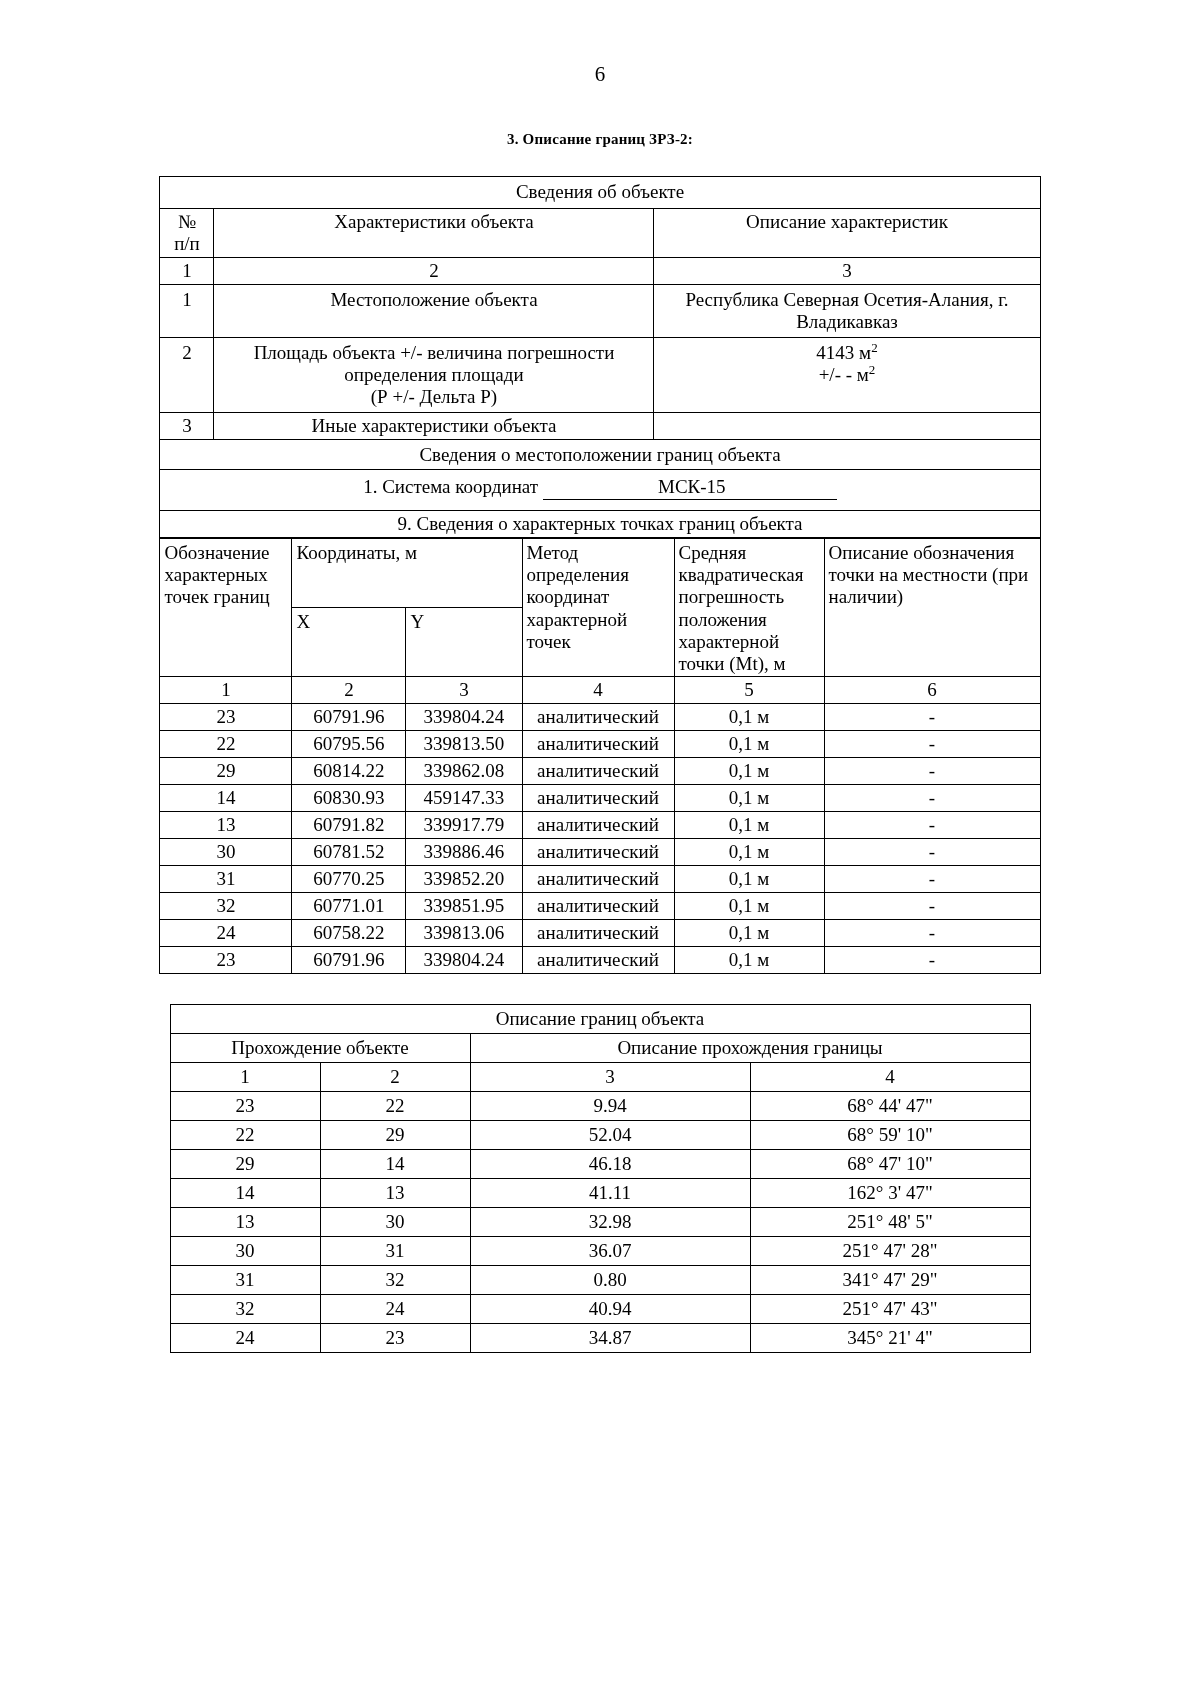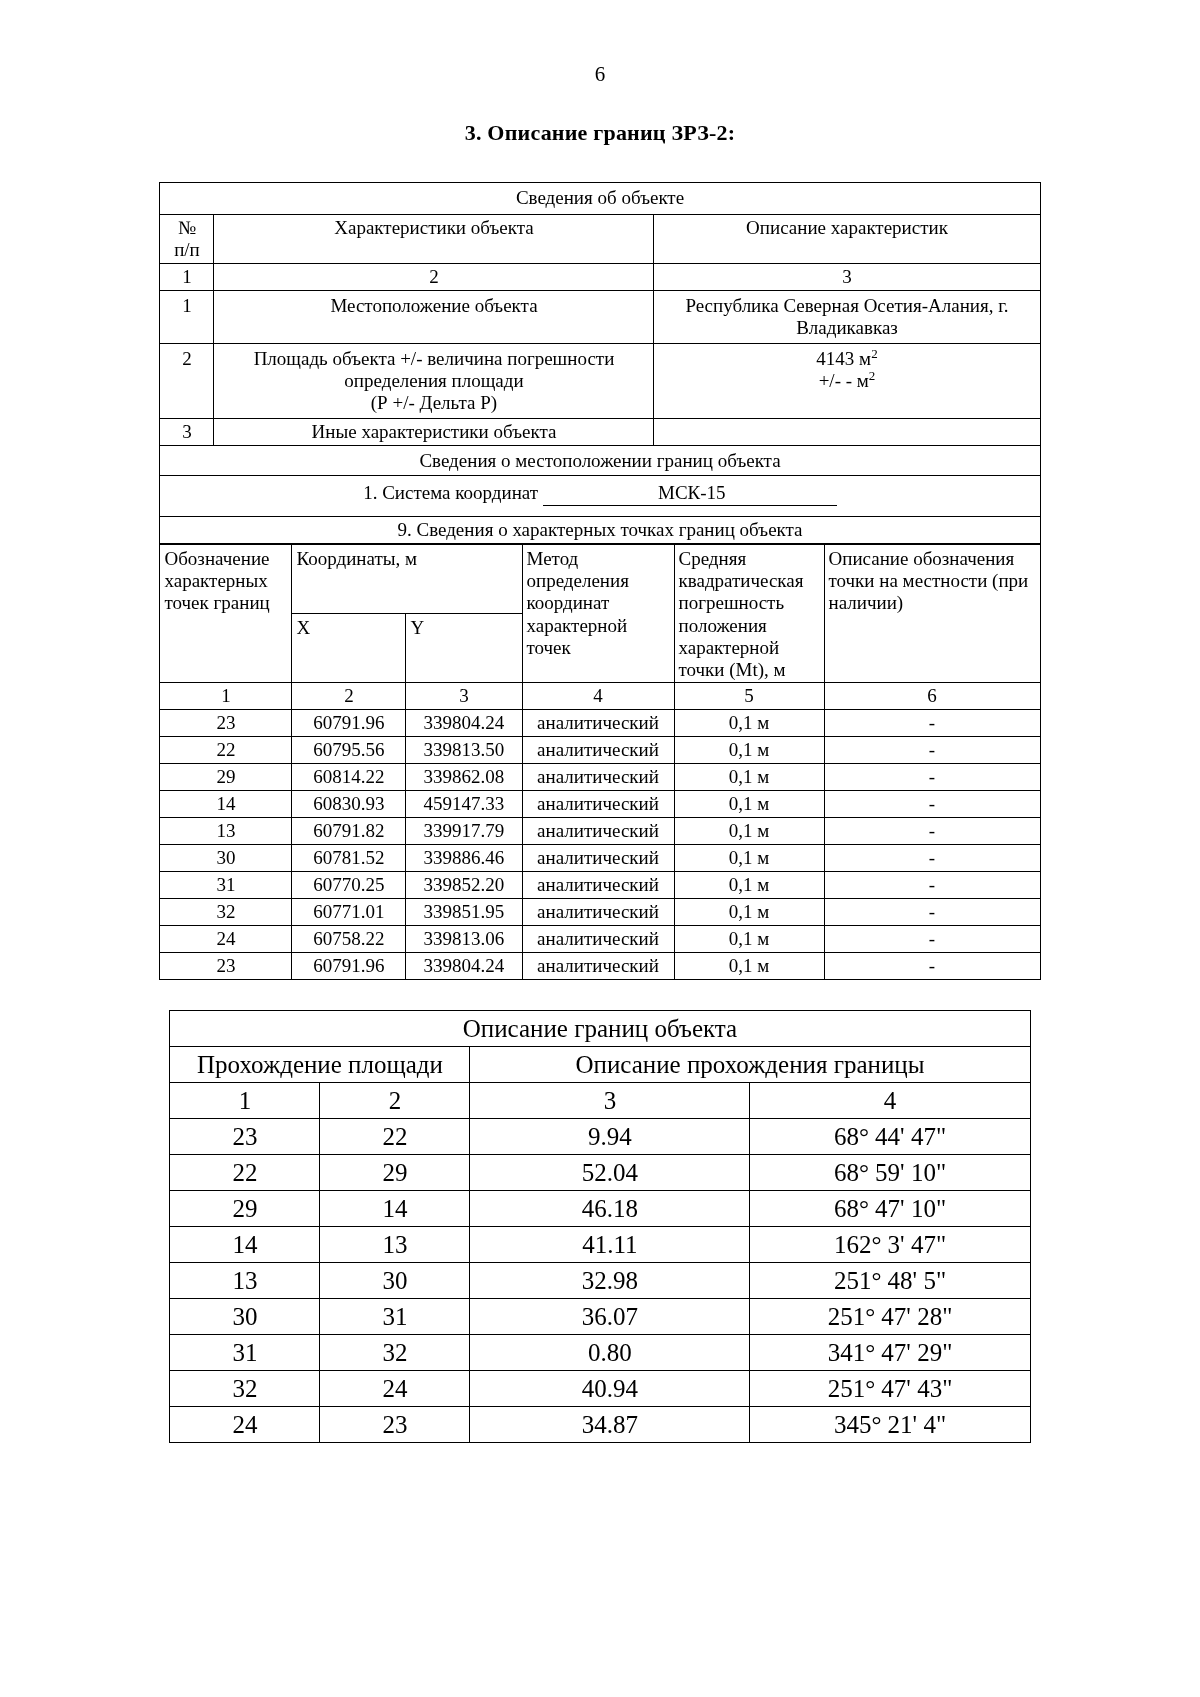--- a/index.html
+++ b/index.html
@@ -23,23 +23,23 @@
     position: relative;
   }
   .page-number {
     text-align: center;
     font-size: 21px;
     margin-top: 64px;
     line-height: 1;
   }
   .doc-title {
     text-align: center;
-    font-size: 22px;
+    font-size: 15px;
     font-weight: bold;
-    margin-top: 35px;
+    margin-top: 46px;
     letter-spacing: 0.2px;
   }
 
   
   table {
     border-collapse: collapse;
     table-layout: fixed;
   }
   table td, table th {
     border: 1.5px solid #000;
@@ -48,21 +48,21 @@
     line-height: 1.16;
     padding: 2px 5px;
     vertical-align: top;
   }
   .ctr { text-align: center; }
   .lft { text-align: center; }
 
   
   #table-object {
     width: 880px;
-    margin: 36px auto 0 auto;
+    margin: 28px auto 0 auto;
   }
   #table-object td {
     vertical-align: top;
   }
   #table-object .bandhead {
     text-align: center;
     padding: 4px 5px 5px 5px;
   }
   #table-object .numcol {
     text-align: center;
@@ -118,21 +118,21 @@
     vertical-align: middle;
   }
 
   
   #table-borders {
     width: 860px;
     margin: 30px auto 0 auto;
   }
   #table-borders td {
     text-align: center;
-    font-size: 25px;
+    font-size: 19px;
     padding: 3px 5px;
     vertical-align: middle;
   }
 </style>
 </head>
 <body>
 
 <div class="page">
 
   <div class="page-number">6</div>
@@ -321,21 +321,21 @@
       <col style="width:150px">
       <col style="width:150px">
       <col style="width:280px">
       <col style="width:280px">
     </colgroup>
     <tbody>
       <tr>
         <td colspan="4">Описание границ объекта</td>
       </tr>
       <tr>
-        <td colspan="2">Прохождение площади</td>
+        <td colspan="2">Прохождение объекте</td>
         <td colspan="2">Описание прохождения границы</td>
       </tr>
       <tr>
         <td>1</td>
         <td>2</td>
         <td>3</td>
         <td>4</td>
       </tr>
 
       <tr>

